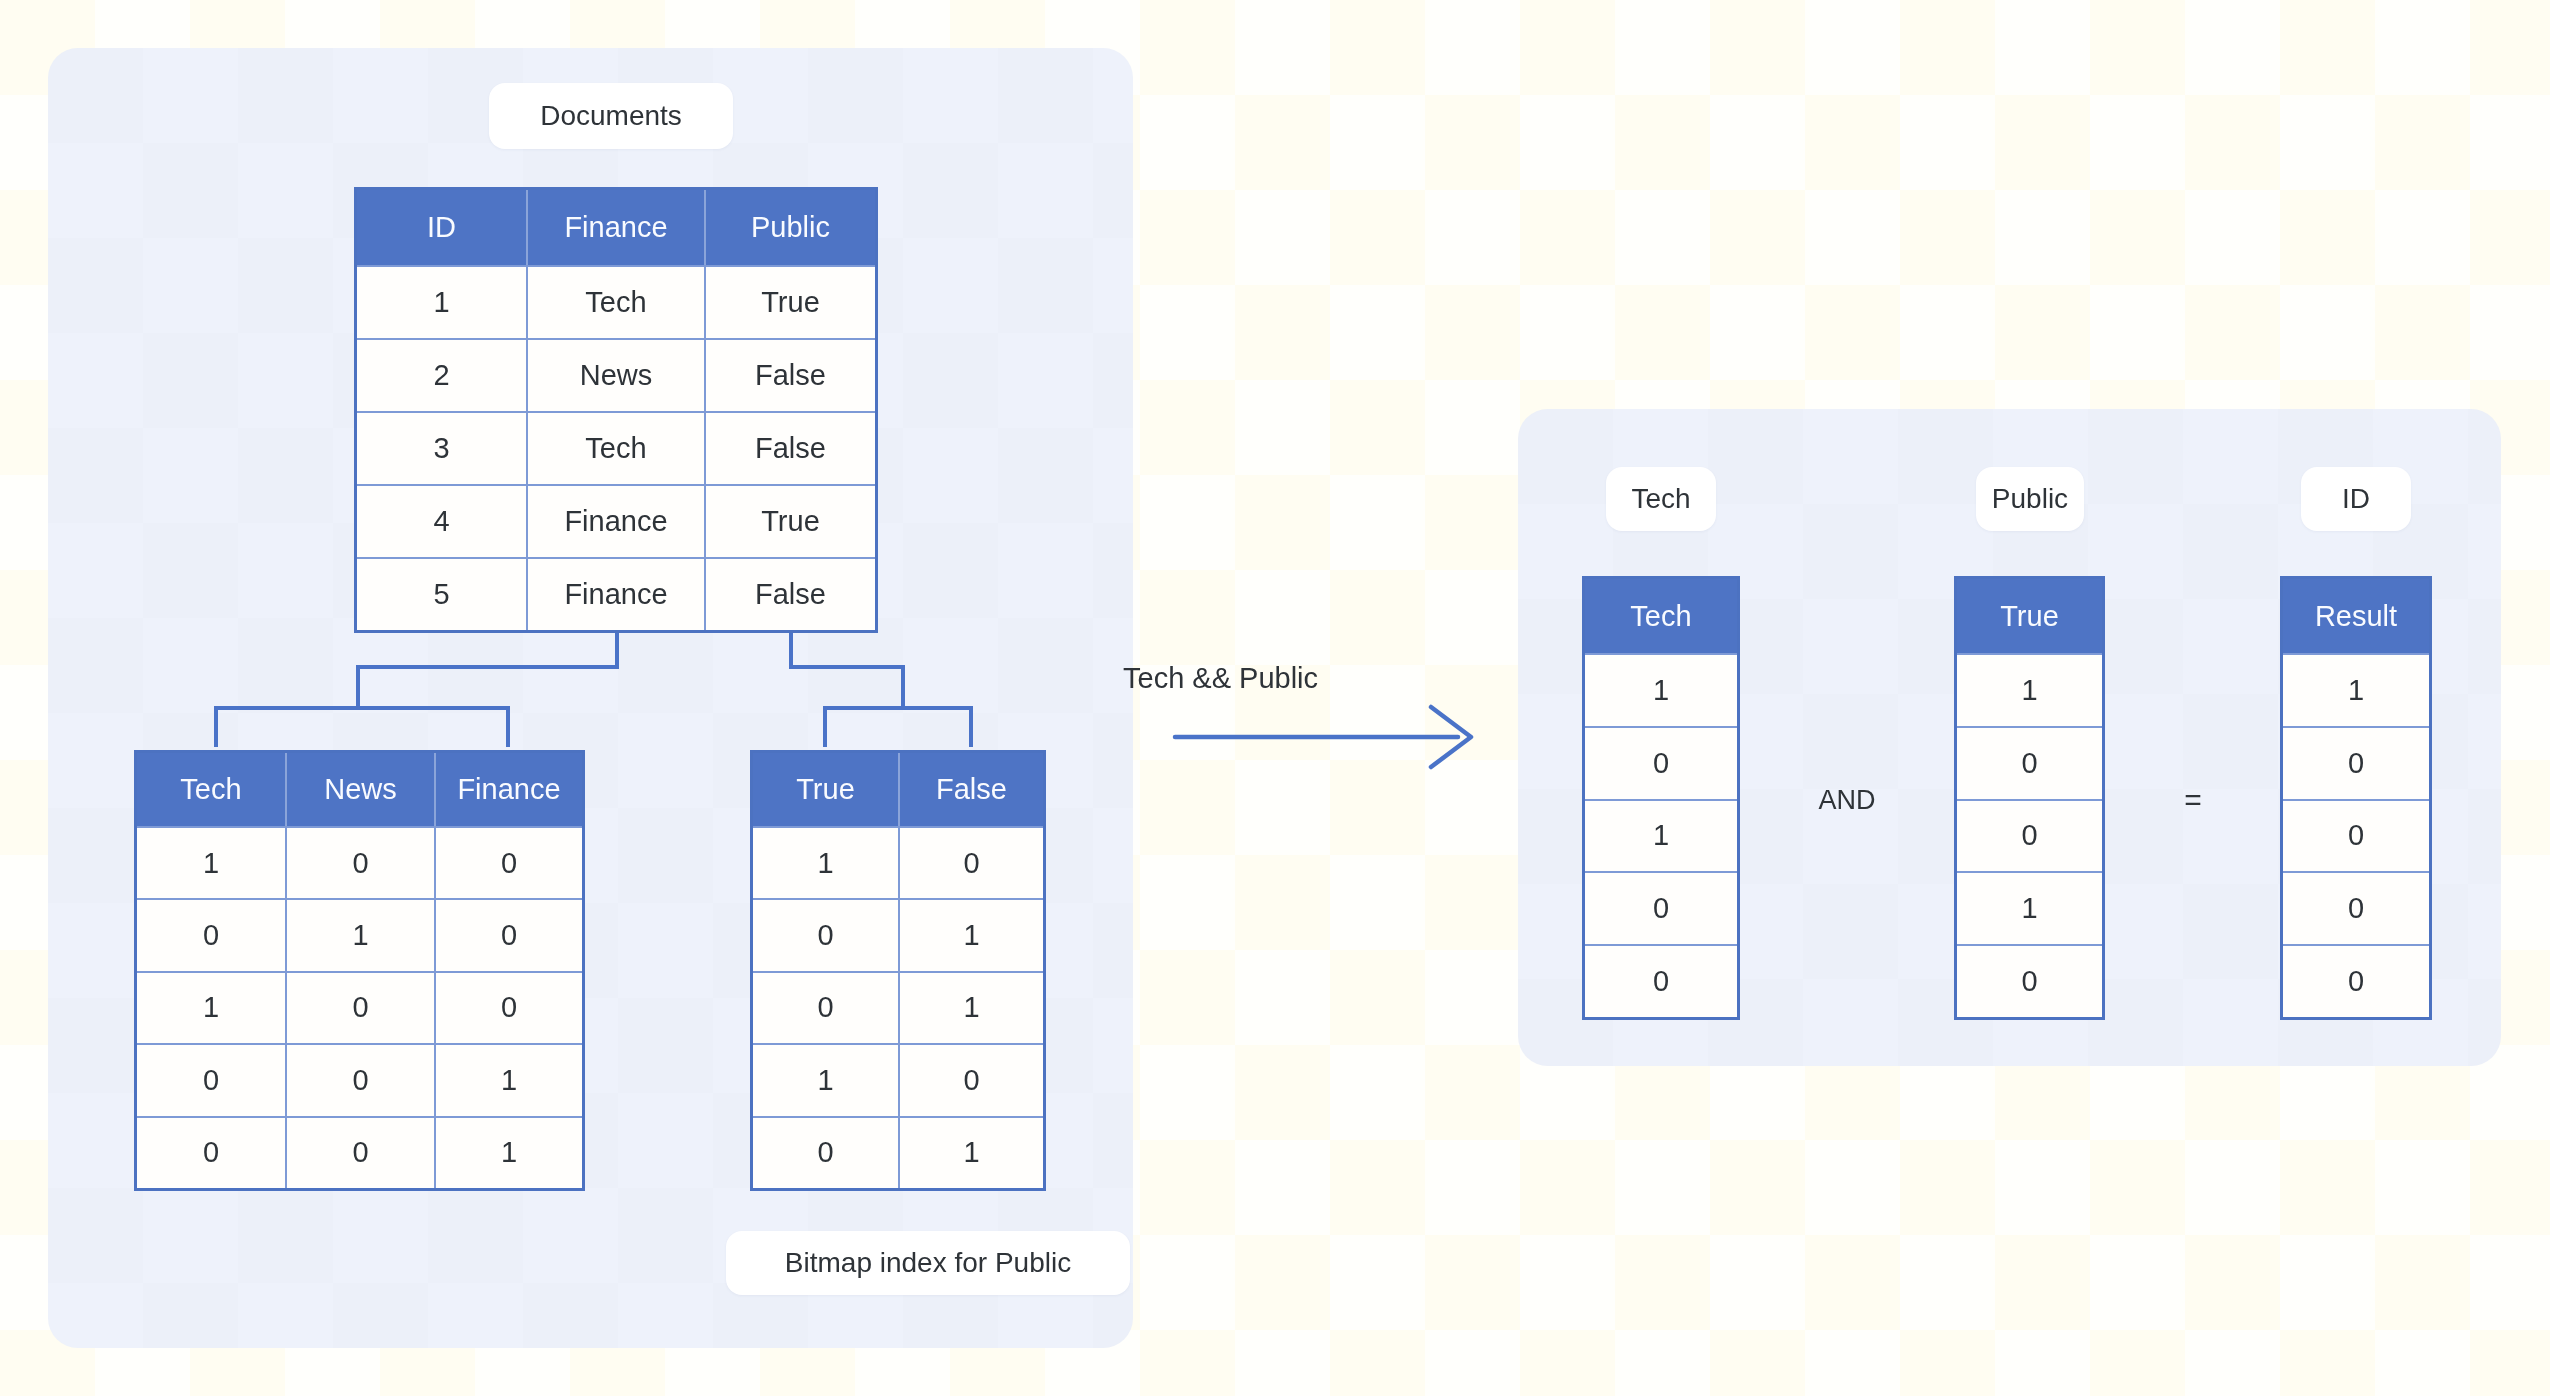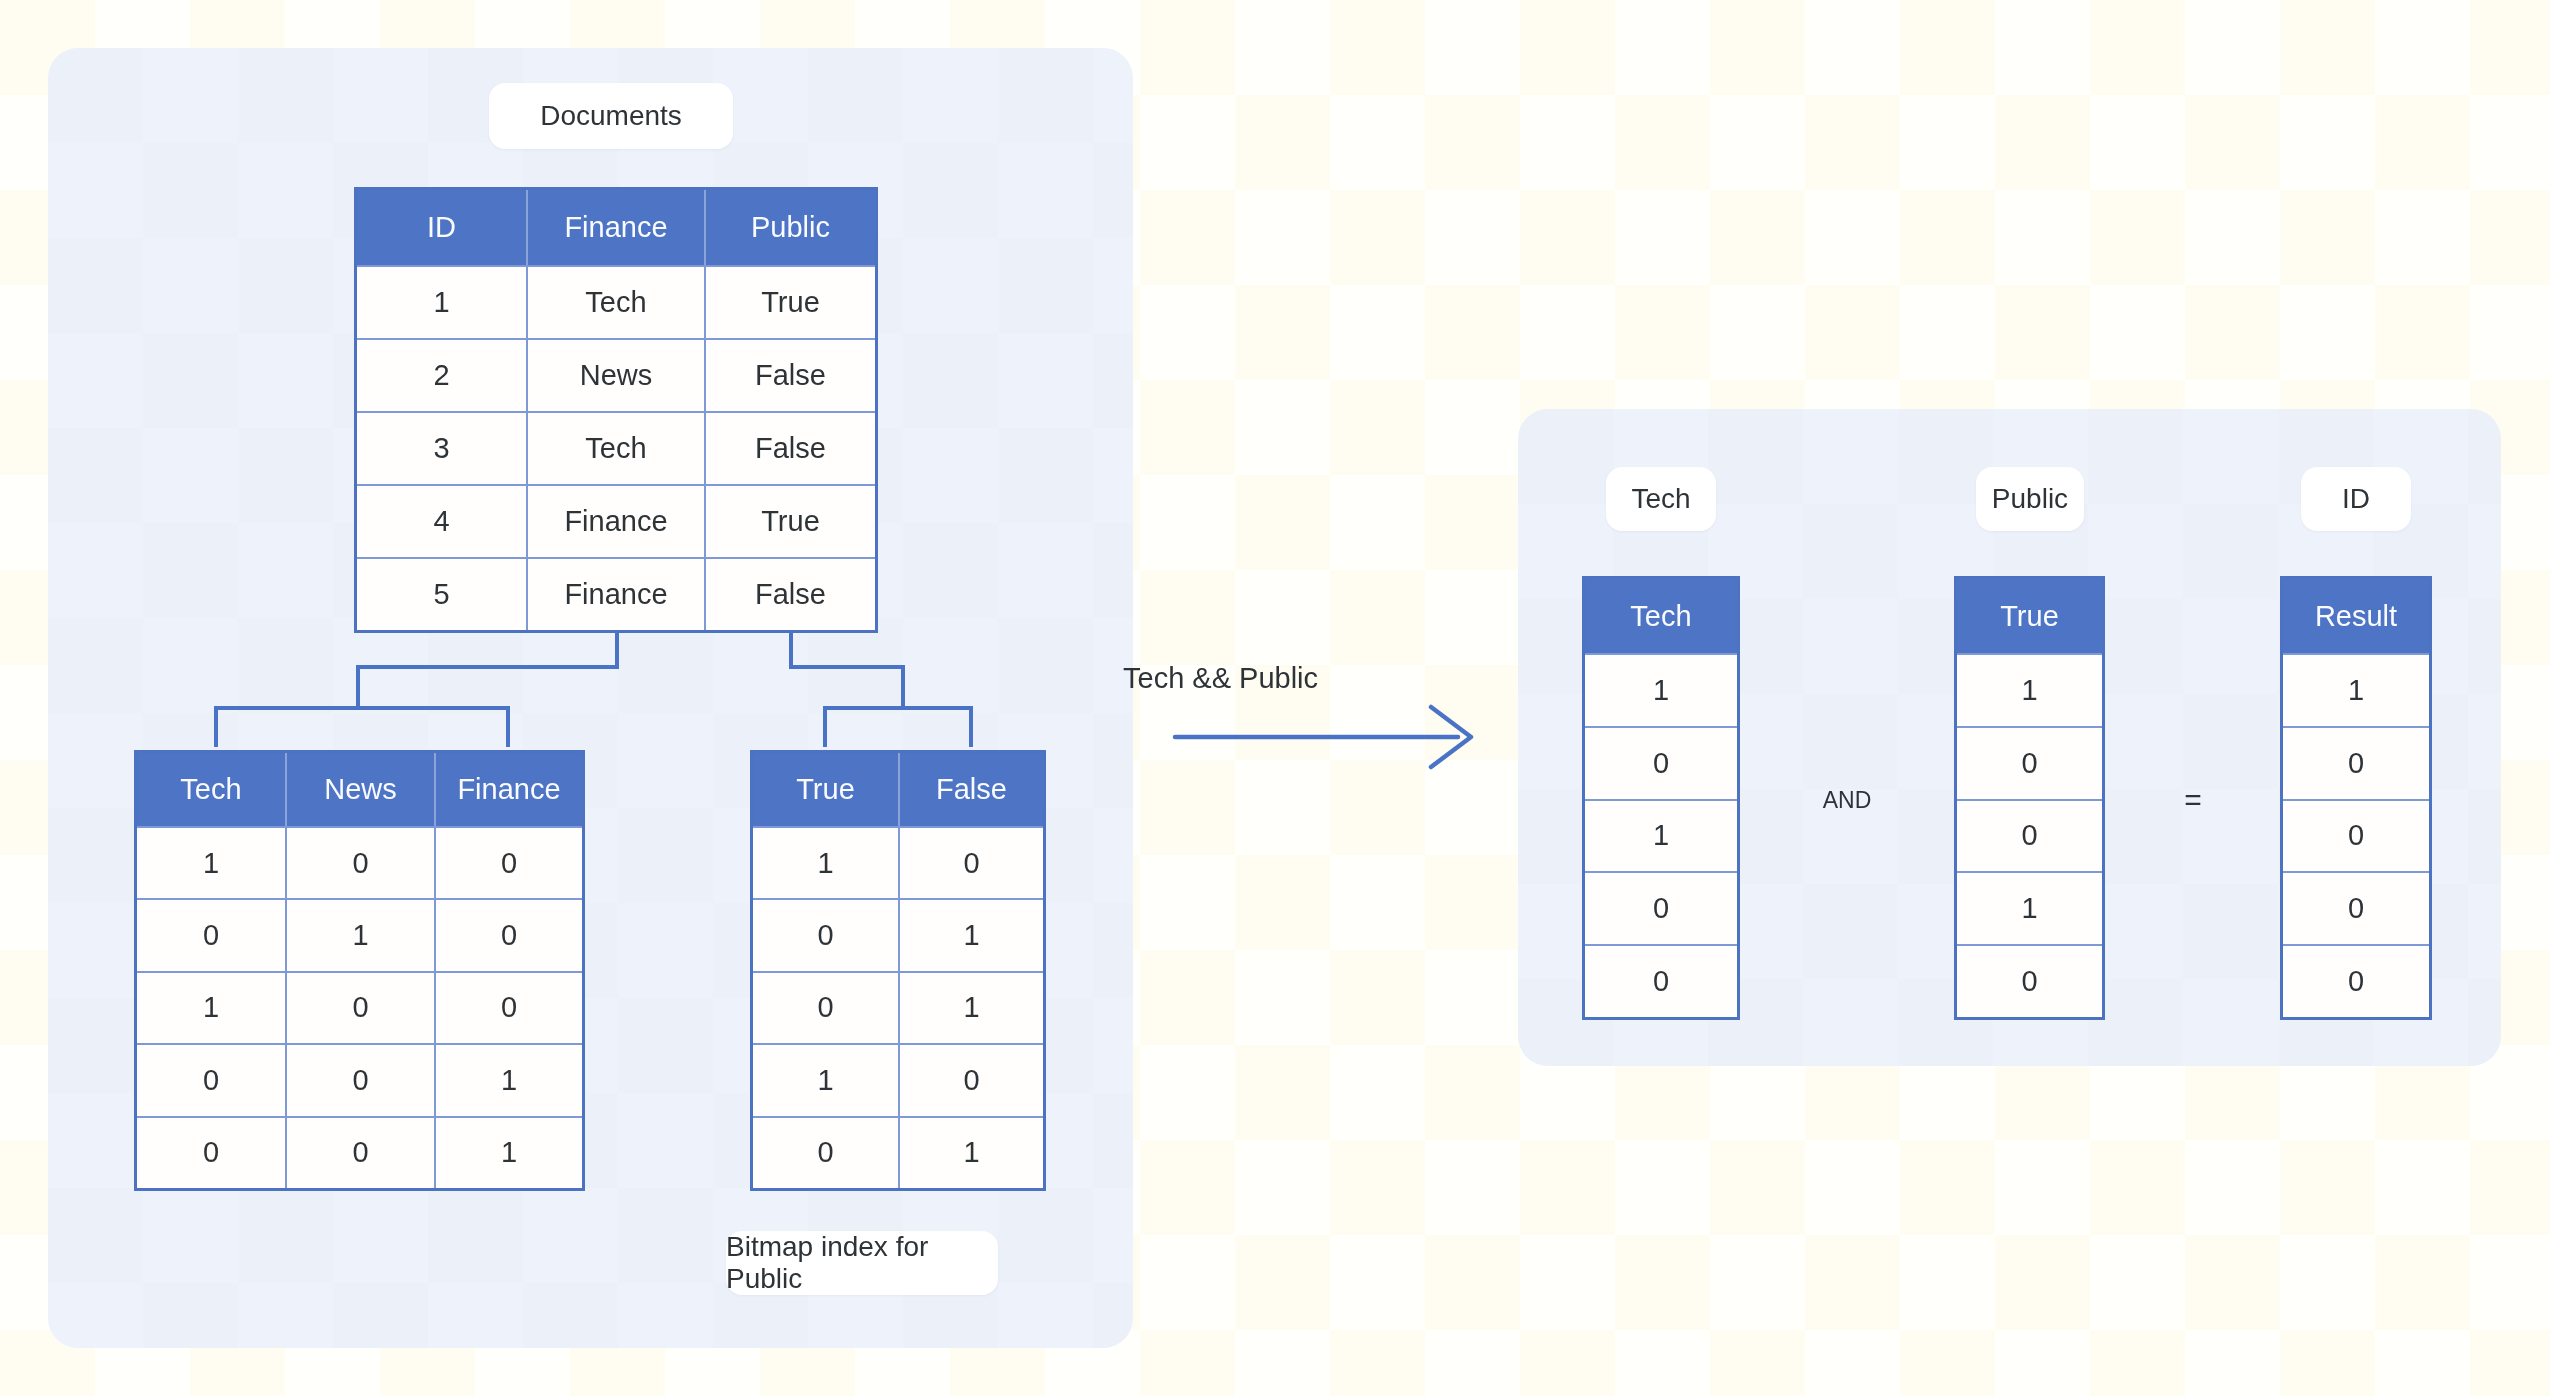--- a/index.html
+++ b/index.html
@@ -43,32 +43,32 @@
 
   #documents-table{left:354px;top:187px;grid-template-columns:169px 178px 171px;grid-template-rows:75px repeat(5,73px);}
   #category-index-table{left:134px;top:750px;grid-template-columns:148px 149px 148px;grid-template-rows:73px repeat(5,72.4px);}
   #public-index-table{left:750px;top:750px;grid-template-columns:145px 145px;grid-template-rows:73px repeat(5,72.4px);}
   #tech-column-table{left:1582px;top:576px;grid-template-columns:152px;grid-template-rows:74px repeat(5,72.8px);}
   #true-column-table{left:1954px;top:576px;grid-template-columns:145px;grid-template-rows:74px repeat(5,72.8px);}
   #result-column-table{left:2280px;top:576px;grid-template-columns:146px;grid-template-rows:74px repeat(5,72.8px);}
 
   #documents-chip{left:489px;top:83px;width:244px;height:66px;}
   #category-caption{left:166px;top:1231px;width:390px;height:64px;}
-  #public-caption{left:726px;top:1231px;width:272px;height:64px;}
+  #public-caption{left:726px;top:1231px;width:404px;height:64px;}
   #tech-chip{left:1606px;top:467px;width:110px;height:64px;}
   #public-chip{left:1976px;top:467px;width:108px;height:64px;}
   #id-chip{left:2301px;top:467px;width:110px;height:64px;}
 
   #operation-label{
     position:absolute;left:1123px;top:662px;width:400px;
     font-size:29px;
   }
   .op{
     position:absolute;display:flex;align-items:center;justify-content:center;
-    font-size:23px;color:#2E3338;
+    font-size:27px;color:#2E3338;
   }
   #and-operator{left:1782px;top:770px;width:130px;height:60px;}
   #equals-operator{left:2160px;top:770px;width:66px;height:60px;font-size:30px;}
 
   #connector-layer{position:absolute;left:0;top:0;pointer-events:none;}
 </style>
 </head>
 <body>
 
 <div class="canvas">

